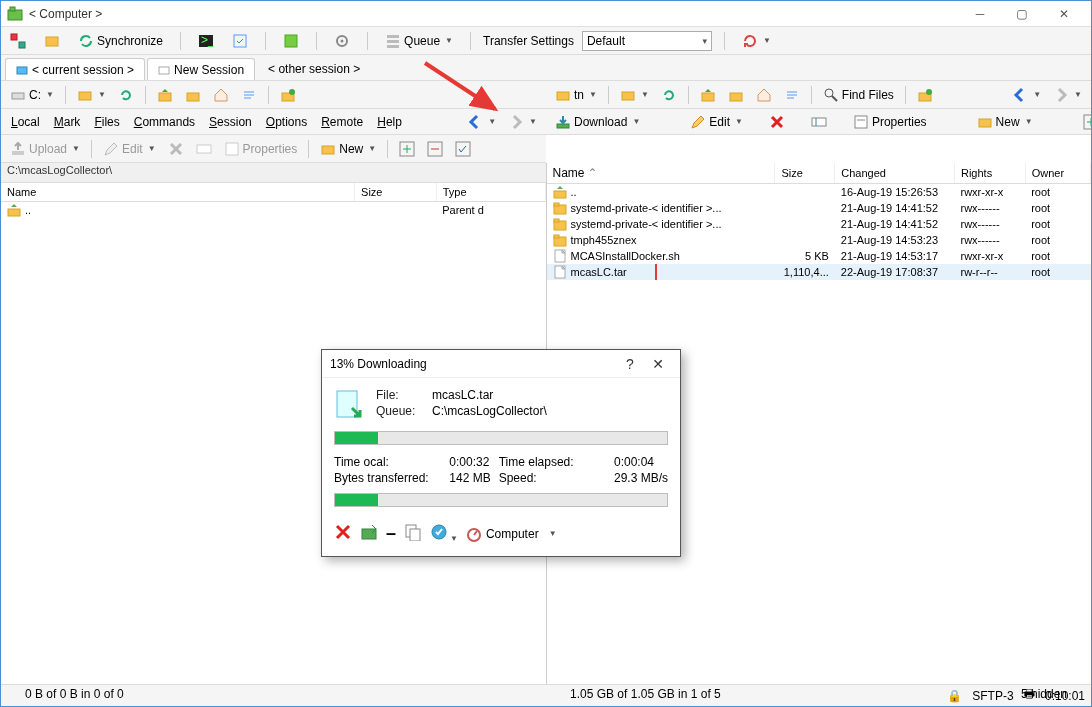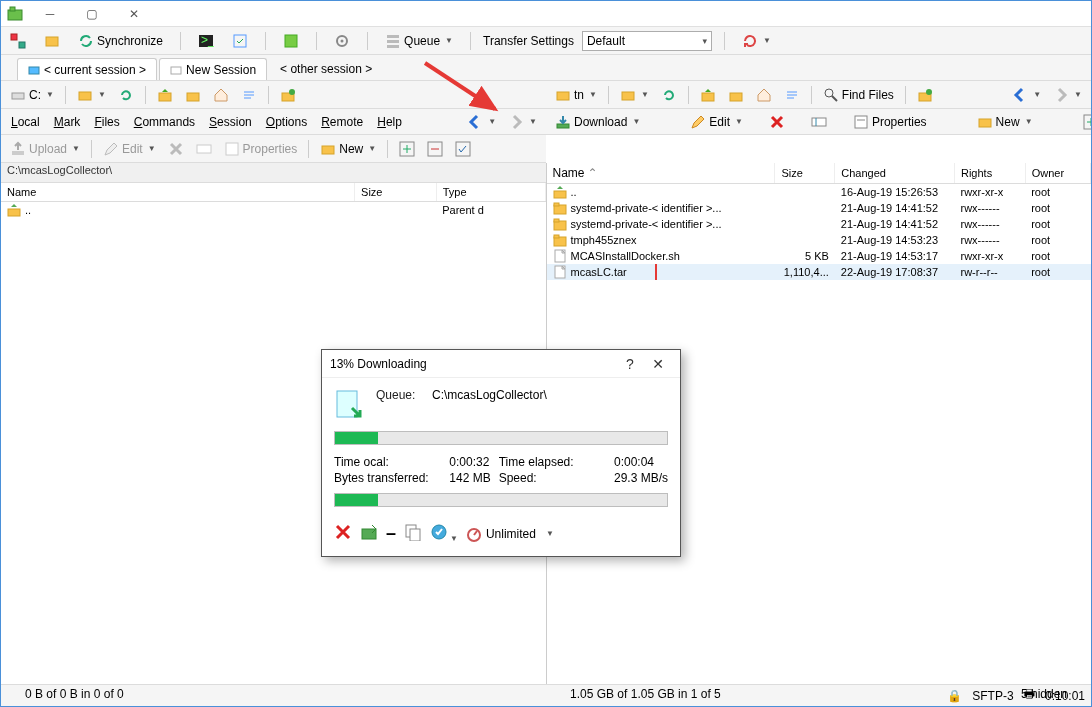--- a/index.html
+++ b/index.html
@@ -11,21 +11,21 @@
 .winbtn { width: 42px; height: 22px; display: flex; align-items: center; justify-content: center; color: #555; }
 
 .toolbar { height: 28px; background: #f5f5f5; border-bottom: 1px solid #dcdcdc; display: flex; align-items: center; padding: 0 4px; gap: 8px; }
 .tbtn { height: 22px; padding: 0 4px; display: flex; align-items: center; gap: 3px; border: 1px solid transparent; border-radius: 2px; cursor: default; }
 .tbtn .icon-sm { width: 16px; height: 16px; }
 .sep { width: 1px; height: 18px; background: #ccc; margin: 0 4px; }
 .dropdown-arrow { font-size: 8px; color: #555; margin-left: 2px; }
 .combo { height: 20px; border: 1px solid #adadad; background: #fff; padding: 0 18px 0 4px; position: relative; font-size: 12px; display: flex; align-items: center; min-width: 120px; }
 .combo::after { content: "▾"; position: absolute; right: 4px; font-size: 9px; color: #555; }
 
-.tabs { height: 26px; background: #f5f5f5; display: flex; align-items: flex-end; padding: 0 16px; border-bottom: 1px solid #dcdcdc; gap: 2px; }
+.tabs { height: 26px; background: #f5f5f5; display: flex; align-items: flex-end; padding: 0 4px; border-bottom: 1px solid #dcdcdc; gap: 2px; }
 .tab { height: 22px; padding: 0 10px; display: flex; align-items: center; gap: 4px; border: 1px solid #ccc; border-bottom: none; border-radius: 3px 3px 0 0; background: #fff; font-size: 11px; }
 .tab.ghost { border: 1px solid transparent; background: transparent; }
 
 .splitpane { display: flex; height: calc(100% - 26px - 28px - 26px - 28px - 28px - 26px - 1px); }
 .pane { flex: 1; display: flex; flex-direction: column; border-right: 1px solid #ccc; min-width: 0; }
 .pane:last-child { border-right: none; }
 
 .paneaddr { height: 28px; background: #f5f5f5; border-bottom: 1px solid #dcdcdc; display: flex; align-items: center; padding: 0 4px; gap: 2px; }
 
 .paneactions { height: 28px; background: #f5f5f5; border-bottom: 1px solid #dcdcdc; display: flex; align-items: center; padding: 0 4px; gap: 2px; }
@@ -81,20 +81,21 @@
 </head>
 <body>
 
 <div class="titlebar">
   <span class="app-icon">
     <svg width="16" height="16">
         <rect x="1" y="4" width="14" height="10" fill="#6abf4b" stroke="#3b8b2f"></rect>
         <rect x="3" y="1" width="5" height="4" fill="#6abf4b" stroke="#3b8b2f"></rect>
       </svg>
   </span>
+  <span class="title">&lt; Computer &gt;</span>
   <div class="winbtns">
     <div class="winbtn">─</div>
     <div class="winbtn">▢</div>
     <div class="winbtn">✕</div>
   </div>
 </div>
 
 <div class="toolbar">
   <div class="tbtn">
       <svg class="icon-sm" viewBox="0 0 16 16">
@@ -610,20 +611,24 @@
     <span class="q">?</span>
     <span class="x">✕</span>
   </div>
   <div class="body">
     <div style="display:flex;gap:10px">
       <span><svg width="32" height="32">
             <rect x="3" y="3" width="20" height="26" fill="#dff" stroke="#6bd"></rect>
             <path d="M18 20l8 8m0-6v6h-6" stroke="#2a5" stroke-width="3" fill="none"></path>
           </svg></span>
       <div style="flex:1">
+        <div class="info-row">
+            <span class="lbl">File:</span>
+            <span class="val">mcasLC.tar</span>
+          </div>
         <div class="info-row">
             <span class="lbl">Queue:</span>
             <span class="val">C:\mcasLogCollector\</span>
           </div>
       </div>
     </div>
     <div class="prog">
         <div class="fill" id="prog1" style="width: 13%;"></div>
       </div>
     <div class="stats">
@@ -654,18 +659,18 @@
           </svg></span>
       <span><svg width="18" height="18">
             <circle cx="9" cy="9" r="7" fill="#4ad" stroke="#28a"></circle>
             <path d="M6 9l2 2 4-5" stroke="#fff" fill="none" stroke-width="2"></path>
           </svg><span class="dropdown-arrow">▼</span></span>
       <div class="unlimited">
           <svg width="16" height="16">
             <circle cx="8" cy="9" r="6" fill="none" stroke="#c55" stroke-width="2"></circle>
             <line x1="8" y1="9" x2="11" y2="5" stroke="#c55" stroke-width="2"></line>
           </svg>
-          <span>Unlimited</span>
+          <span>Computer</span>
         </div>
       <span class="dropdown-arrow">▼</span>
     </div>
   </div>
 </div>
 
 </body></html>

